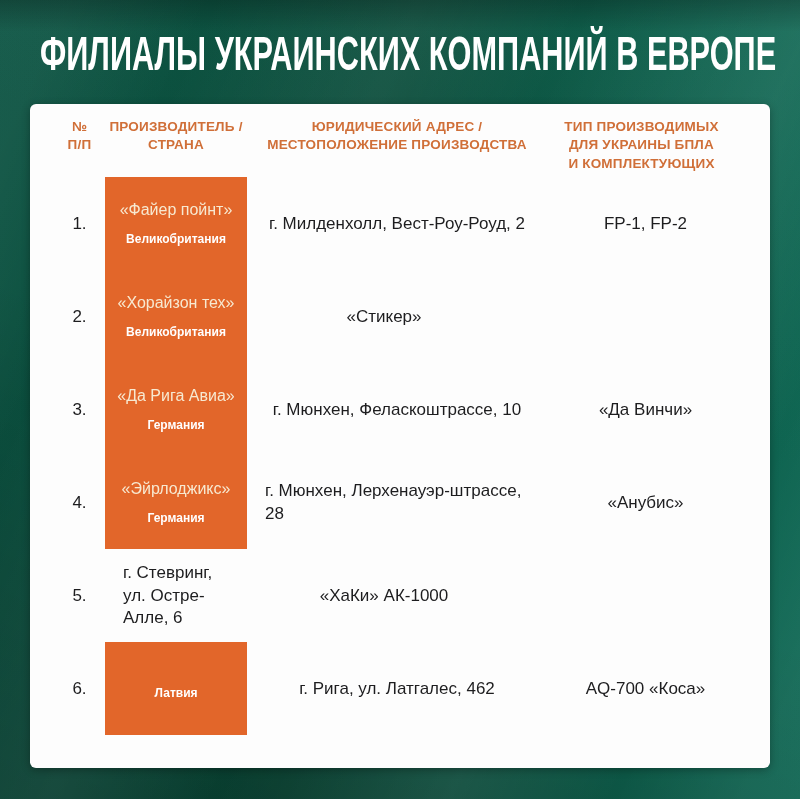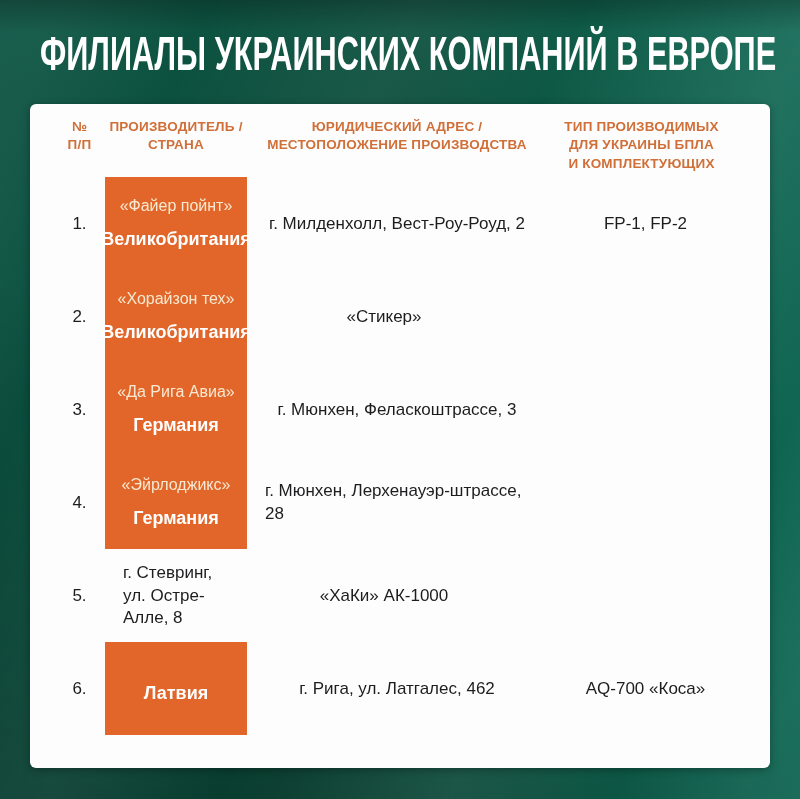--- a/index.html
+++ b/index.html
@@ -65,21 +65,21 @@
     background:var(--accent-orange);
     flex-direction:column;text-align:right;
     padding:4px 10px;box-sizing:border-box;
   }
   .company-name{
     color:var(--company-name-cream);
     font-size:16px;line-height:1.3;
   }
   .company-country{
     color:var(--country-white);
-    font-weight:bold;font-size:18px;line-height:1.3;margin-top:11px;
+    font-weight:bold;font-size:12px;line-height:1.3;margin-top:11px;
   }
   .cell-address{
     font-size:17px;color:var(--body-text);
     white-space:pre-line;line-height:1.3;
     padding:0 18px;box-sizing:border-box;
   }
   .cell-type{
     font-size:17px;color:var(--body-text);
     text-align:center;padding-right:26px;box-sizing:border-box;
   }
@@ -121,33 +121,35 @@
       <div class="company-country">Великобритания</div>
     </div>
     <div class="cell cell-type">«Стикер»</div>
   </div>
         <div class="row">
     <div class="cell cell-num">3.</div>
     <div class="cell cell-company">
       <div class="company-name">«Да Рига Авиа»</div>
       <div class="company-country">Германия</div>
     </div>
-    <div class="cell cell-address">г. Мюнхен, Феласкоштрассе, 3</div>
+    <div class="cell cell-address">г. Мюнхен, Феласкоштрассе, 10</div>
+    <div class="cell cell-type">«Да Винчи»</div>
   </div>
         <div class="row">
     <div class="cell cell-num">4.</div>
     <div class="cell cell-company">
       <div class="company-name">«Эйрлоджикс»</div>
       <div class="company-country">Германия</div>
     </div>
     <div class="cell cell-address">г. Мюнхен, Лерхенауэр-штрассе, 28</div>
+    <div class="cell cell-type">«Анубис»</div>
   </div>
         <div class="row">
     <div class="cell cell-num">5.</div>
-    <div class="cell cell-address">г. Стевринг, ул. Остре-Алле, 8</div>
+    <div class="cell cell-address">г. Стевринг, ул. Остре-Алле, 6</div>
     <div class="cell cell-type">«ХаКи» АК-1000</div>
   </div>
         <div class="row">
     <div class="cell cell-num">6.</div>
     <div class="cell cell-company">
       <div class="company-country">Латвия</div>
     </div>
     <div class="cell cell-address">г. Рига, ул. Латгалес, 462</div>
     <div class="cell cell-type">AQ-700 «Коса»</div>
   </div>

